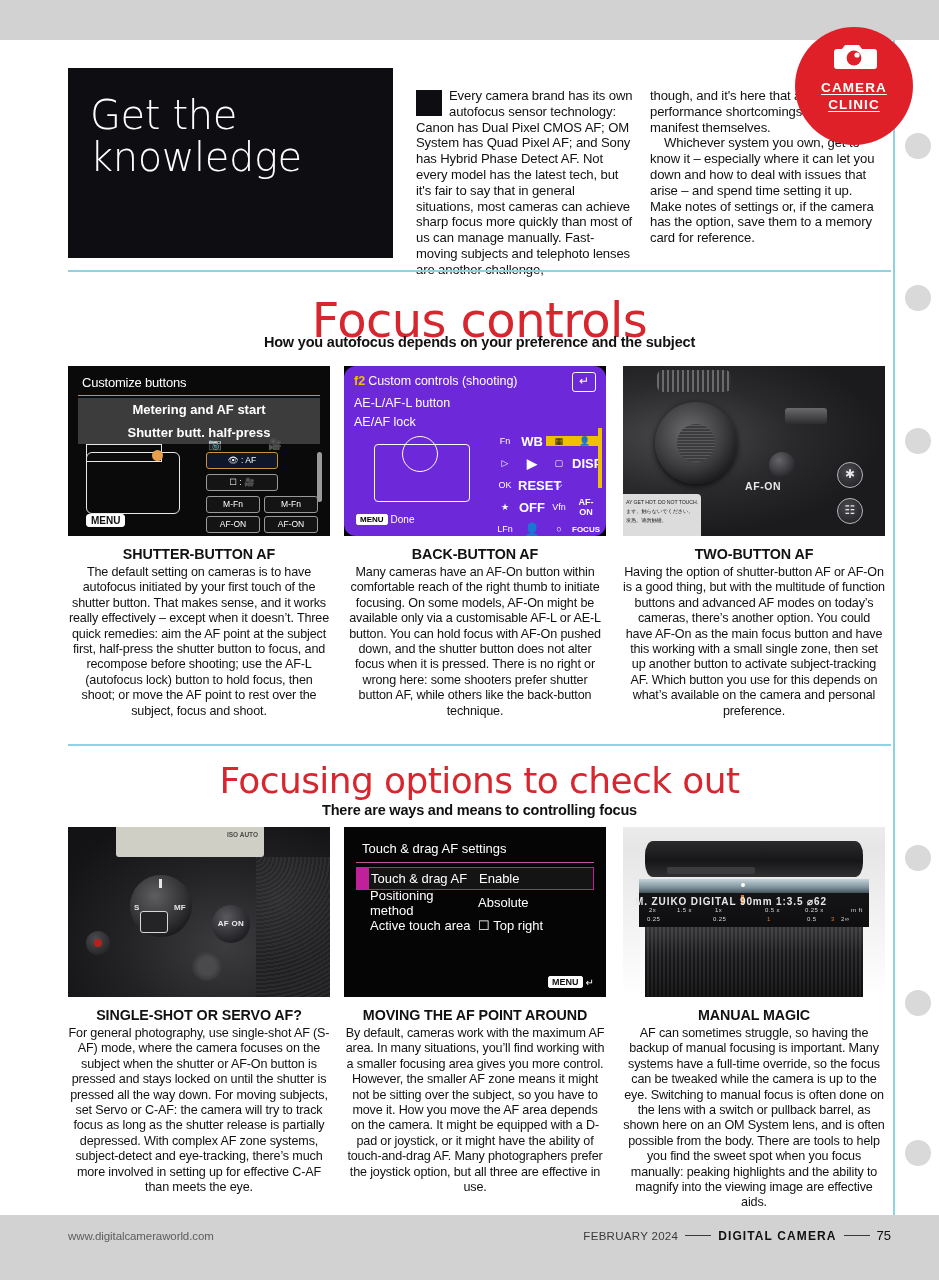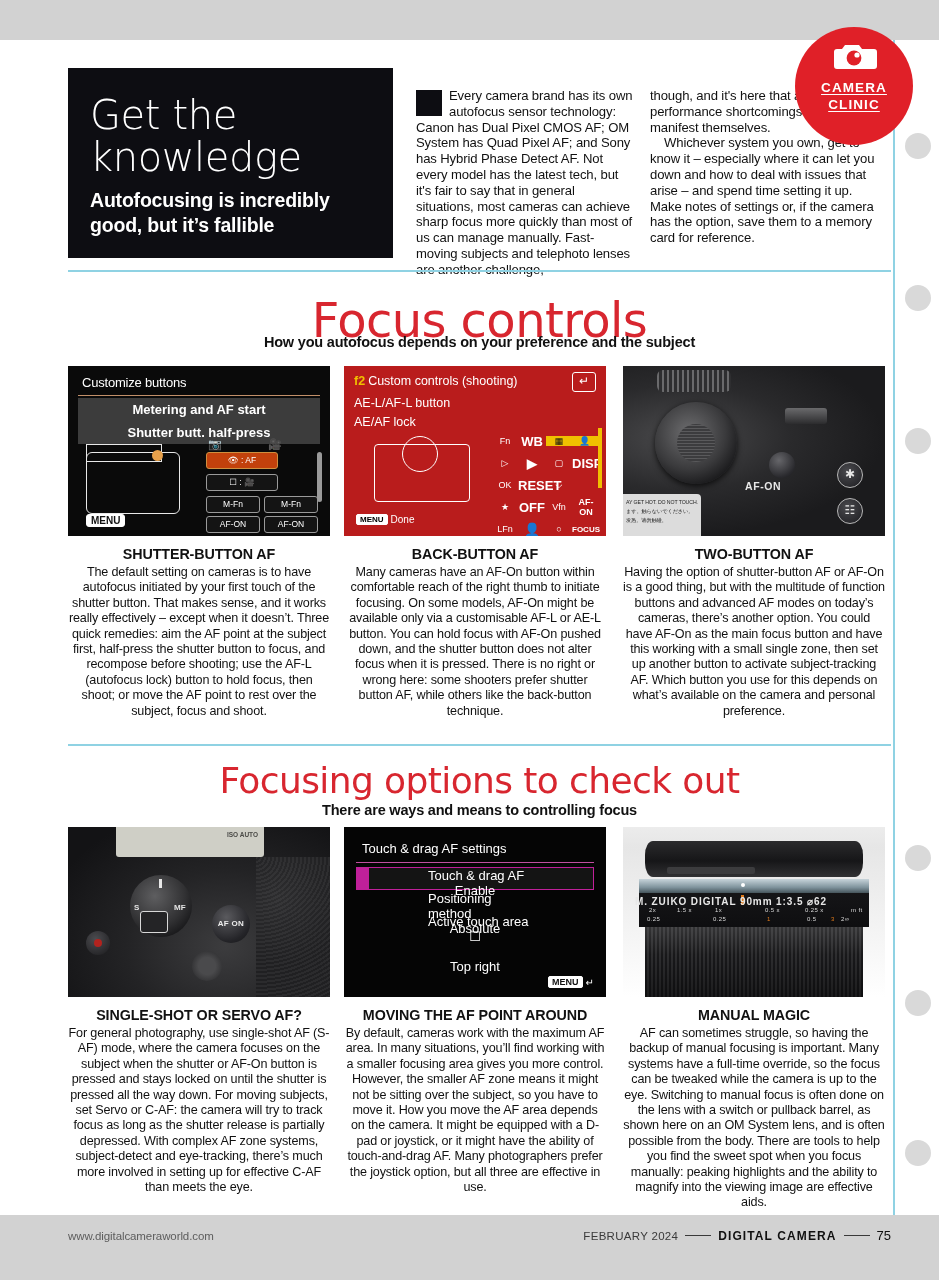--- a/index.html
+++ b/index.html
@@ -237,28 +237,28 @@
     border: 1.5px solid #fff; border-radius: 3px;
     padding: 0px 4px; font-size: 10px; font-weight: bold; background:#fff; color:#111;
   }
   .canon .hdr-icons { position: absolute; left: 140px; top: 72px; font-size: 11px; }
   .canon .cell {
     position: absolute; box-sizing: border-box;
     border: 1px solid #9a9a9a; border-radius: 3px;
     font-size: 8.5px; text-align: center; line-height: 15px; height: 17px;
     background: #141414;
   }
-  .canon .cell.sel { border: 1.6px solid #d08f3e; background: #c2410c; }
+  .canon .cell.sel { border: 1.6px solid #d08f3e; background: #0f172a; }
   .canon .sbar {
     position: absolute; right: 8px; top: 86px; width: 5px; height: 50px;
     background: #9a9a9a; border-radius: 3px;
   }
 
   
-  .nikon { background: #b91c1c; font-size: 11px; }
+  .nikon { background: #6d28d9; font-size: 11px; border-radius: 12px; }
   .nikon .n-title { position: absolute; left: 10px; top: 8px; font-size: 12.5px; }
   .nikon .n-f2 {
     display: inline-block; color: #f0c000; font-weight: bold; margin-right: 3px;
   }
   .nikon .n-back {
     position: absolute; right: 10px; top: 6px; width: 22px; height: 18px;
     border: 1.4px solid #fff; border-radius: 3px; text-align: center; line-height: 17px;
     font-size: 12px;
   }
   .nikon .n-l1 { position: absolute; left: 10px; top: 30px; font-size: 12.5px; }
@@ -290,21 +290,21 @@
   }
 
   
   .touch { background: #050505; }
   .touch .t-title { position: absolute; left: 18px; top: 14px; font-size: 13px; }
   .touch .t-rule {
     position: absolute; left: 12px; top: 35px; width: 238px; height: 1px; background: #c050a0;
   }
   .touch .trow {
     position: absolute; left: 12px; width: 238px; height: 23px;
-    display: flex; align-items: center; font-size: 13px; flex-direction: column;
+    display: flex; align-items: center; font-size: 13px;
   }
   .touch .trow .lbl { width: 122px; padding-left: 14px; box-sizing: border-box; }
   .touch .trow.sel { background: #141414; border: 1.5px solid #c0209a; box-sizing: border-box; }
   .touch .trow.sel::before {
     content: ""; position: absolute; left: 0; top: 0; bottom: 0; width: 12px;
     background: #c0209a;
   }
   .touch .menu-btn {
     position: absolute; right: 12px; bottom: 9px; font-size: 10px;
     display: flex; align-items: center; gap: 3px;
@@ -519,24 +519,20 @@
         <circle cx="26" cy="14" r="2.6" fill="#ffffff"></circle>
       </svg>
     </span>
     <span class="bline">CAMERA</span>
     <span class="bline">CLINIC</span>
   </div>
 
   <div class="headbox">
     <div class="h-thin">Get the</div>
     <div class="h-thin">knowledge</div>
-    <div class="h-bold">
-      <div>Autofocusing is incredibly</div>
-      <div>good, but it’s fallible</div>
-    </div>
   </div>
 
   <div class="intro col1">
     <span class="dropcap"></span>
     <p>Every camera brand has its own autofocus sensor technology: Canon has Dual Pixel CMOS AF; OM System has Quad Pixel AF; and Sony has Hybrid Phase Detect AF. Not every model has the latest tech, but it's fair to say that in general situations, most cameras can achieve sharp focus more quickly than most of us can manage manually. Fast-moving subjects and telephoto lenses are another challenge,</p>
   </div>
   <div class="intro col2">
     <p>though, and it's here that any performance shortcomings are likely to manifest themselves.</p>
     <p>Whichever system you own, get to know it – especially where it can let you down and how to deal with issues that arise – and spend time setting it up. Make notes of settings or, if the camera has the option, save them to a memory card for reference.</p>
   </div>

